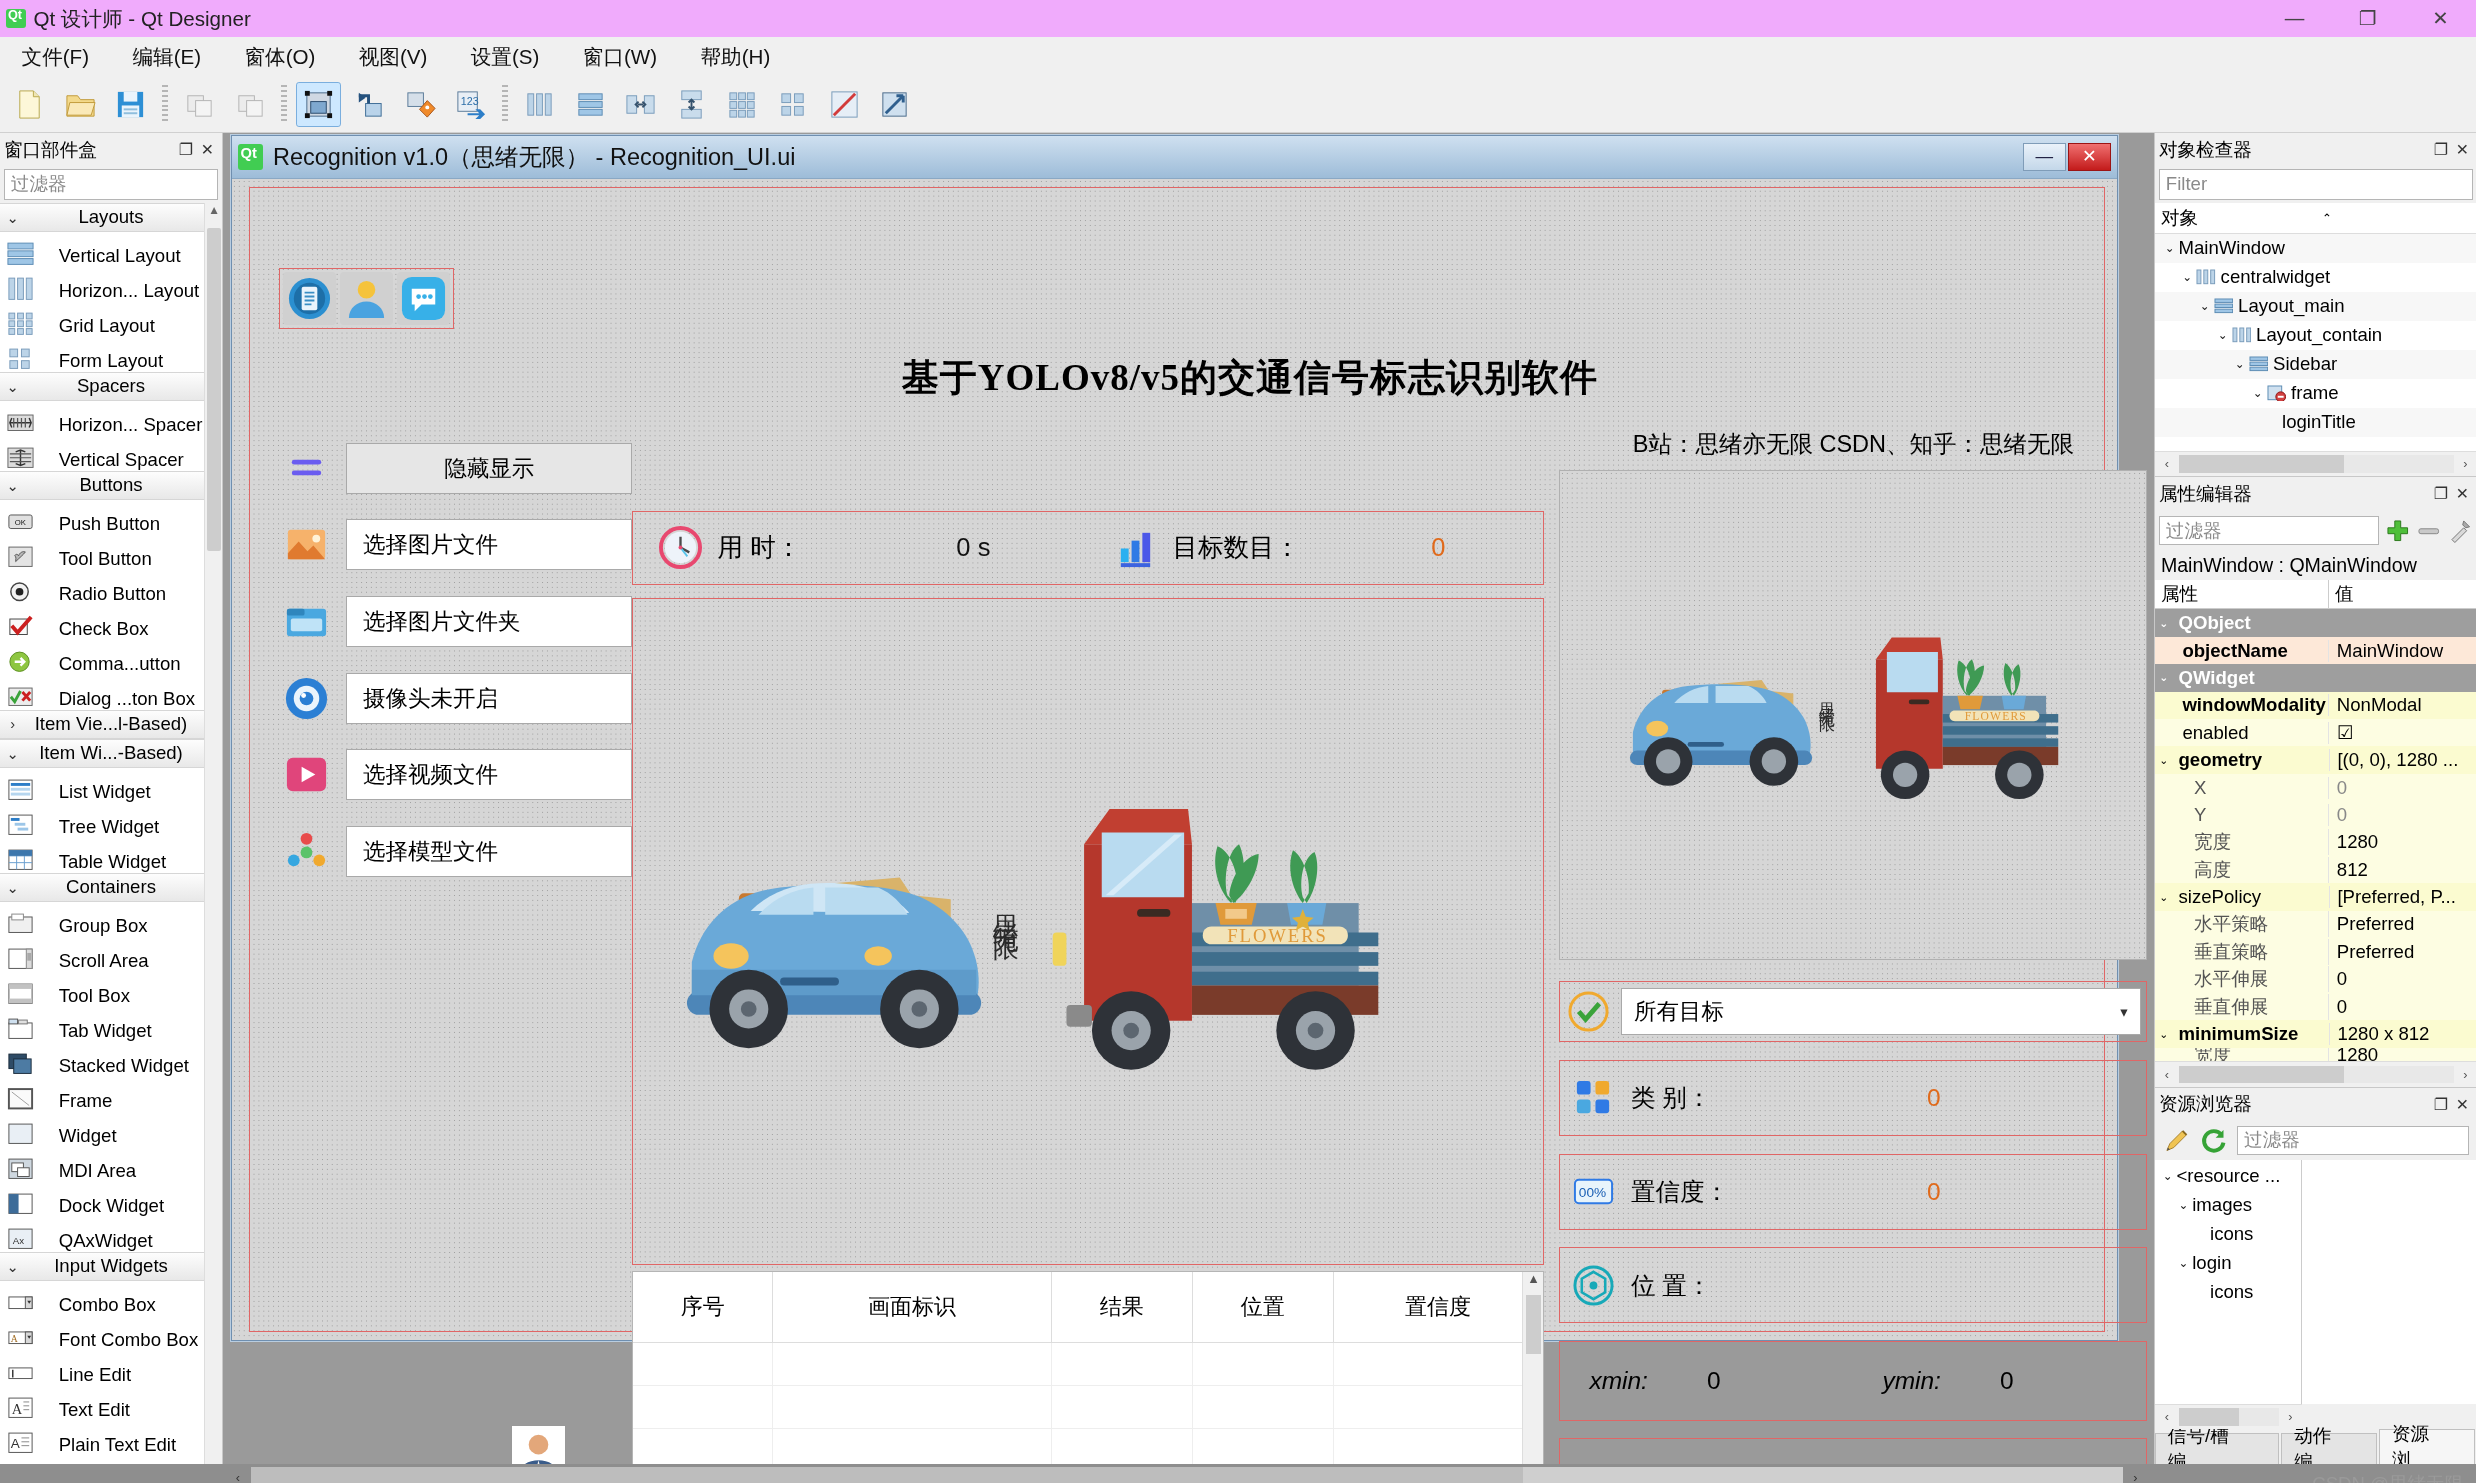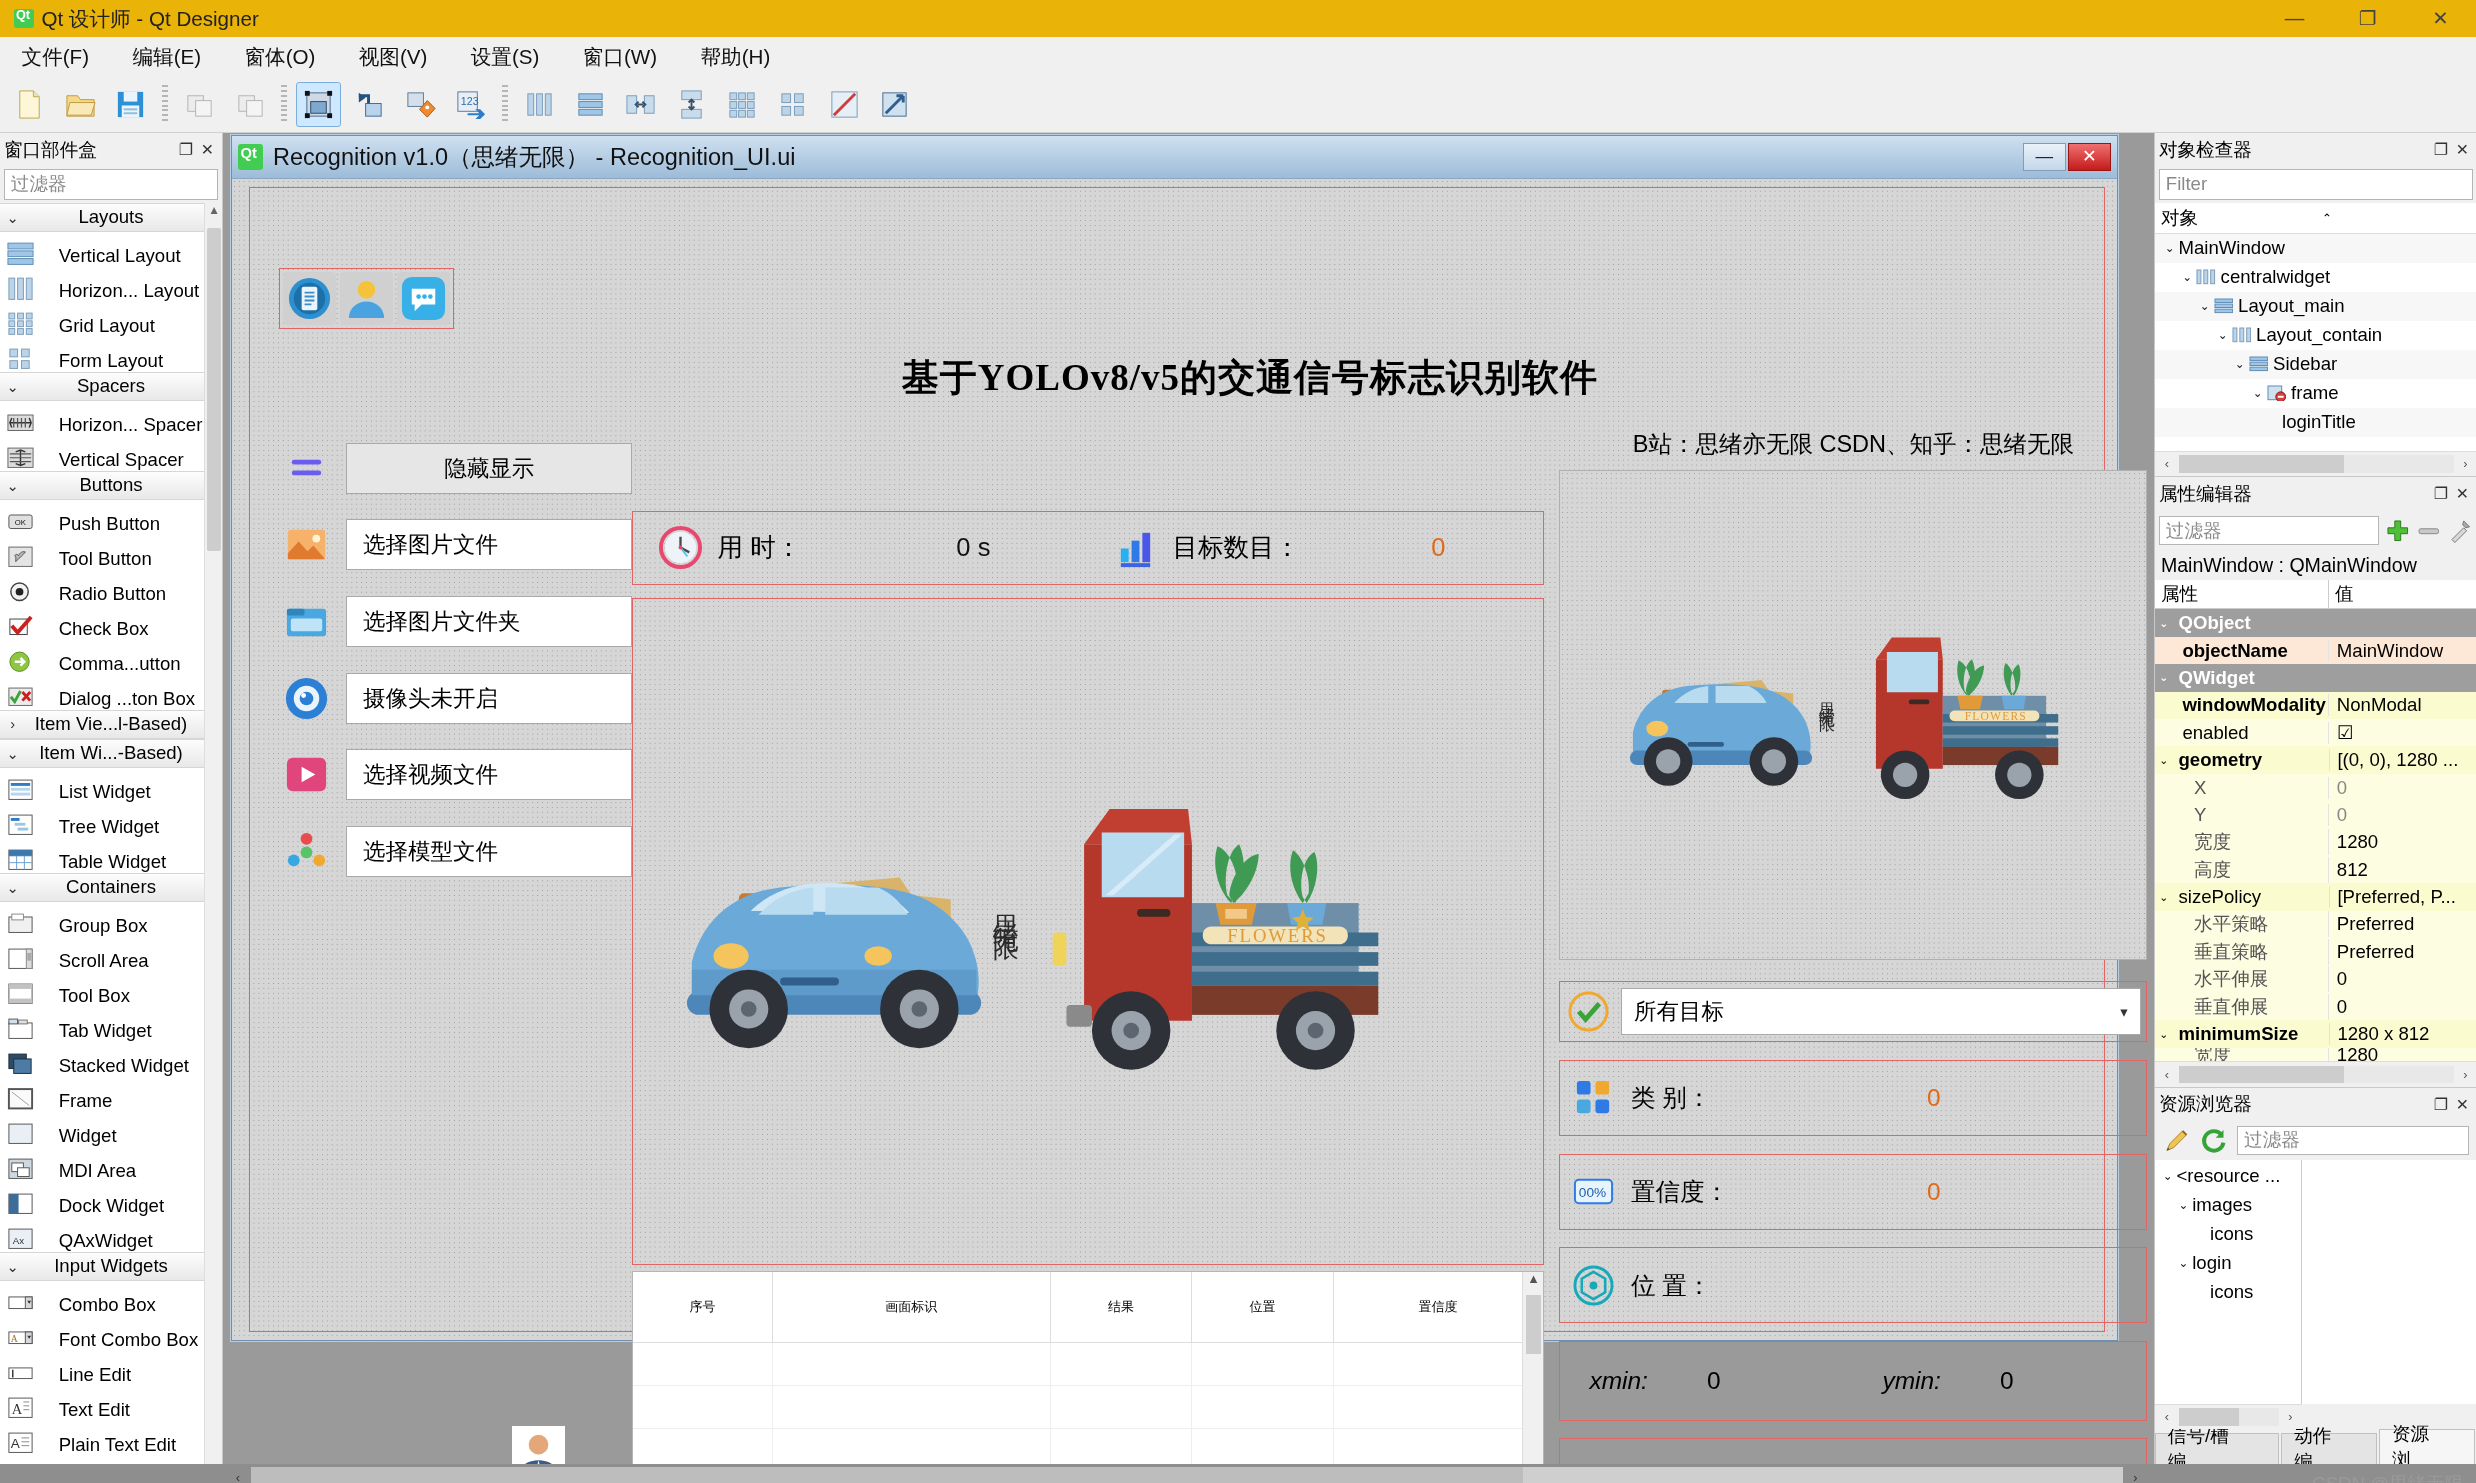--- a/index.html
+++ b/index.html
@@ -6,21 +6,21 @@
   html,body { width:2477px; height:1484px; overflow:hidden; }
   body {
     font-family: "Liberation Sans", "DejaVu Sans", sans-serif;
     font-size: 19.6px;
     background:#f0f0f0;
     color:#000;
   }
   .app { position:relative; width:2477px; height:1484px; background:#f0f0f0; }
 
   
-  .titlebar { height:37px; background:#eab308; display:flex; align-items:center; padding-left:14px; }
+  .titlebar { height:37px; background:#f0abfc; display:flex; align-items:center; padding-left:6px; }
   .qt-logo { width:19.6px; height:19.6px; background:#41cd52; border-radius:2.9px; margin-right:7.8px; position:relative;}
   .qt-logo::after{content:"Qt"; position:absolute; left:2px; top:-1px; font-size:12.7px; color:#fff; font-weight:bold;}
   .title-text { font-size:20.6px; color:#222; }
   .win-buttons { margin-left:auto; display:flex; gap:0px; }
   .win-btn { width:73px; height:37px; display:flex; align-items:center; justify-content:center; color:#444; font-size:19.6px;}
 
   
   .menubar { height:39px; background:#f0f0f0; display:flex; align-items:center; padding-left:5.9px; gap:12px;}
   .menu-item { padding:5.9px 15.7px; font-size:20.6px; color:#111; cursor:default;}
 
@@ -92,21 +92,21 @@
   .stat-panel { position:absolute; left:382px; top:323px; width:912px; height:74px; border:1px solid #e06666; display:flex;}
   .stat-half{ flex:1; display:flex; align-items:center; padding-left:23.5px;}
   .stat-ico{ width:47px; height:47px; margin-right:13.7px; flex:none; display:flex; align-items:center; justify-content:center;}
   .stat-lab{ font-size:25.5px; margin-right:auto;}
   .stat-val{ font-size:25.5px; color:#e06a1b; margin-right:98px;}
 
   .preview { position:absolute; left:382px; top:410px; width:912px; height:667px; background:#d6d6d6; border:1px solid #e06666;
       background-image: radial-gradient(#9e9e9e 0.8px, transparent 0.9px); background-size:4.9px 4.9px; overflow:hidden;}
 
   .table-wrap { position:absolute; left:382px; top:1083px; width:912px; height:240px; background:#fff; border:1px solid #b5b5b5; overflow:hidden;}
-  table.res { width:100%; border-collapse:collapse; font-size:13px;}
+  table.res { width:100%; border-collapse:collapse; font-size:22px;}
   table.res th { height:71px; background:#fff; border-right:1px solid #ddd; border-bottom:1px solid #ddd; font-weight:normal;}
   table.res td { height:43px; border-right:1px solid #eee; border-bottom:1px solid #eee;}
   .tbl-scroll{ position:absolute; right:0; top:0; width:21.6px; height:100%; background:#f0f0f0; border-left:1px solid #ddd;}
   .tbl-scroll .ar{position:absolute;left:0;width:21.6px;height:21.6px;text-align:center;font-size:12.7px;color:#555;}
   .tbl-scroll .th2{position:absolute;top:23.5px;left:2.9px;width:15.7px;height:59px;background:#cdcdcd;}
 
   .right-panel { position:absolute; left:1309px; top:231px; width:588px; bottom:9.8px; }
   .rp-topinfo { height:51px; display:flex; align-items:center; justify-content:center; font-size:23.5px;}
   .rp-image { height:490px; background:#d6d6d6; border:1px solid #b0b0b0;
      background-image: radial-gradient(#9e9e9e 0.8px, transparent 0.9px); background-size:4.9px 4.9px; overflow:hidden; position:relative;}

